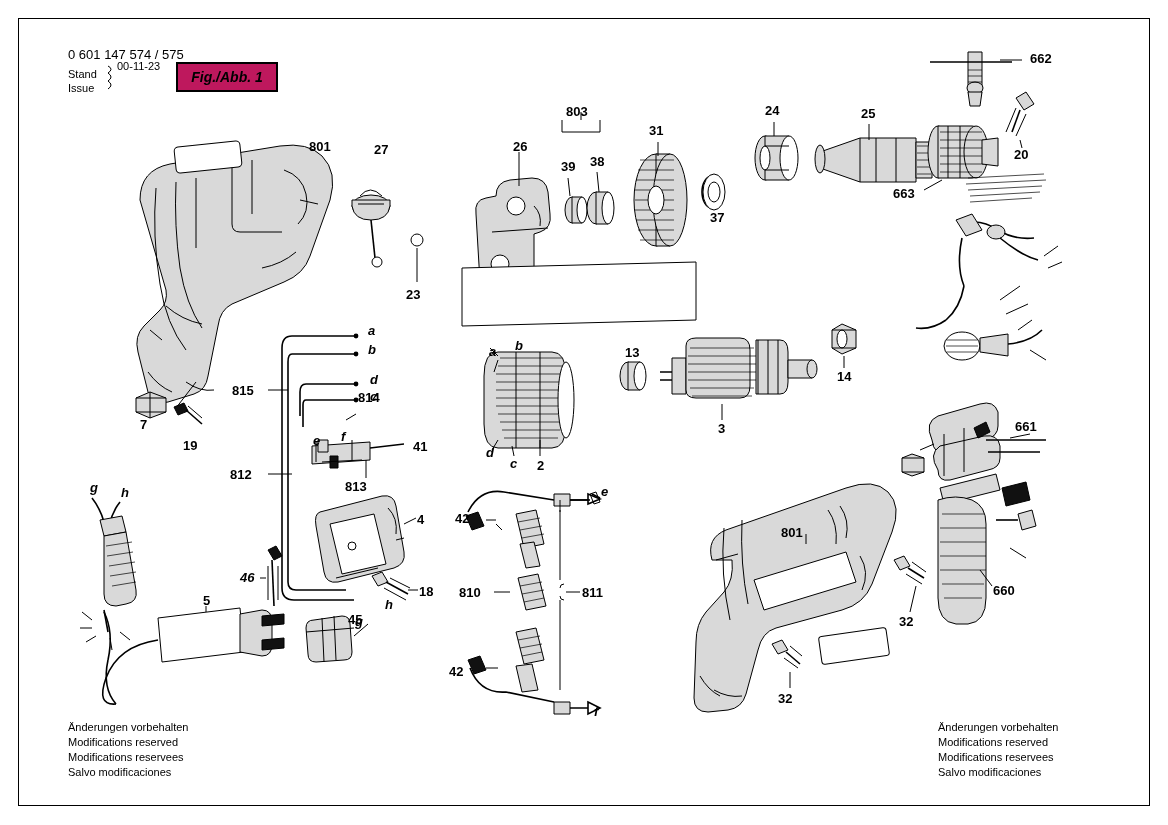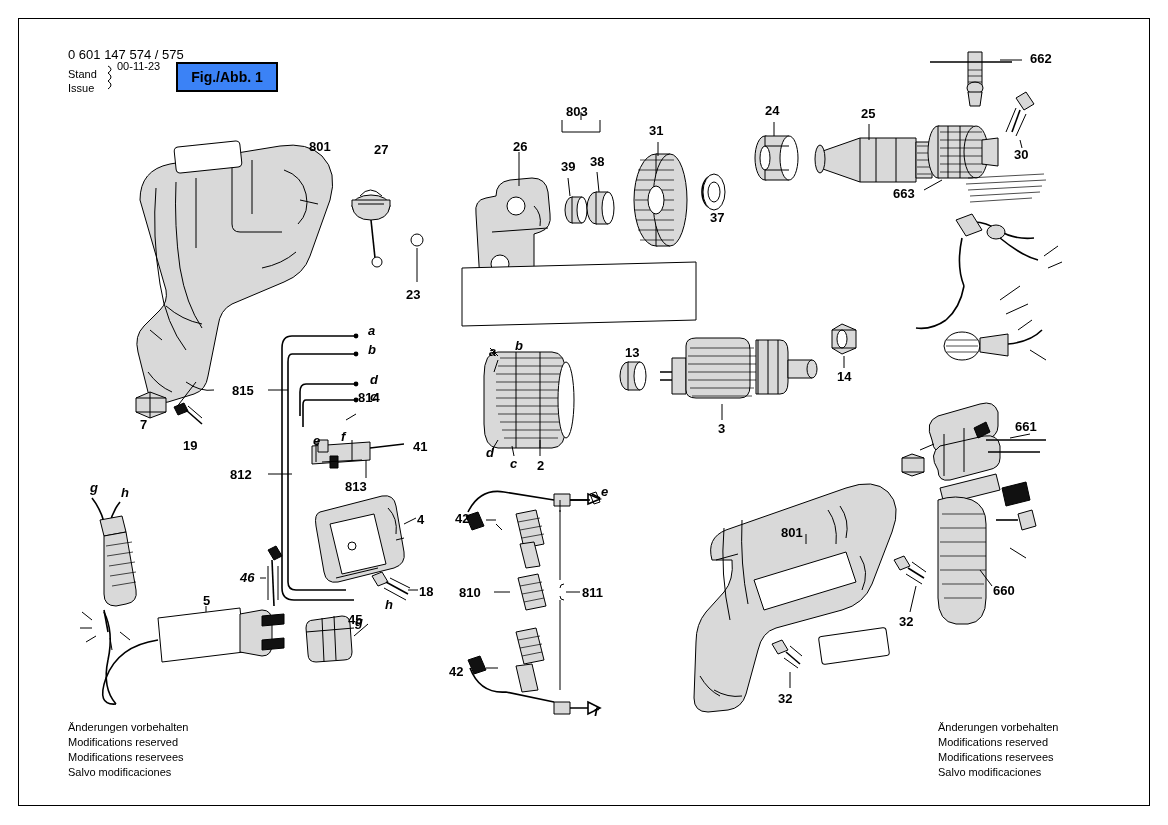--- a/index.html
+++ b/index.html
@@ -4,21 +4,21 @@
 <style>
   html,body{margin:0;padding:0;background:#ffffff;}
   body{width:1168px;height:825px;font-family:"Liberation Sans",sans-serif;color:#000;}
   #sheet{position:relative;width:1168px;height:825px;overflow:hidden;}
   .frame{position:absolute;left:18px;top:18px;width:1130px;height:786px;border:1.5px solid #000;}
   .t{position:absolute;white-space:nowrap;font-size:12.5px;line-height:1.15;}
   .bold{font-weight:bold;}
   .num{font-weight:bold;font-size:13px;}
   .small{font-size:11px;}
   .lbl{font-style:italic;font-size:13px;font-weight:bold;}
-  .hdrbox{position:absolute;border:2px solid #000;background:#3b82f6;display:flex;align-items:center;justify-content:center;}
+  .hdrbox{position:absolute;border:2px solid #000;background:#be185d;display:flex;align-items:center;justify-content:center;font-style:italic;}
   .footer{position:absolute;font-size:11px;line-height:1.35;}
   svg{position:absolute;left:0;top:0;width:1168px;height:825px;overflow:visible;}
   .ln{stroke:#000;fill:none;stroke-width:1;}
   .ln2{stroke:#000;fill:none;stroke-width:1.6;}
   .fill-d{fill:#111;stroke:#000;stroke-width:1;}
   .fill-g{fill:#d9d9d9;stroke:#000;stroke-width:1;}
   .fill-w{fill:#ffffff;stroke:#000;stroke-width:1;}
   .hatch{fill:none;stroke:#000;stroke-width:0.7;}
 </style>
 </head>
@@ -434,21 +434,21 @@
   <div class="t num" style="left:374px;top:143px;">27</div>
   <div class="t num" style="left:513px;top:140px;">26</div>
   <div class="t num" style="left:566px;top:105px;">803</div>
   <div class="t num" style="left:561px;top:160px;">39</div>
   <div class="t num" style="left:590px;top:155px;">38</div>
   <div class="t num" style="left:649px;top:124px;">31</div>
   <div class="t num" style="left:710px;top:211px;">37</div>
   <div class="t num" style="left:765px;top:104px;">24</div>
   <div class="t num" style="left:861px;top:107px;">25</div>
   <div class="t num" style="left:1030px;top:52px;">662</div>
-  <div class="t num" style="left:1014px;top:148px;">30</div>
+  <div class="t num" style="left:1014px;top:148px;">20</div>
   <div class="t num" style="left:893px;top:187px;">663</div>
   <div class="t num" style="left:406px;top:288px;">23</div>
   <div class="t num" style="left:140px;top:418px;">7</div>
   <div class="t num" style="left:183px;top:439px;text-align:center;">19</div>
   <div class="t num" style="left:232px;top:384px;">815</div>
   <div class="t num" style="left:358px;top:391px;">814</div>
   <div class="t num" style="left:413px;top:440px;">41</div>
   <div class="t num" style="left:230px;top:468px;">812</div>
   <div class="t num" style="left:345px;top:480px;">813</div>
   <div class="t num" style="left:625px;top:346px;">13</div>

